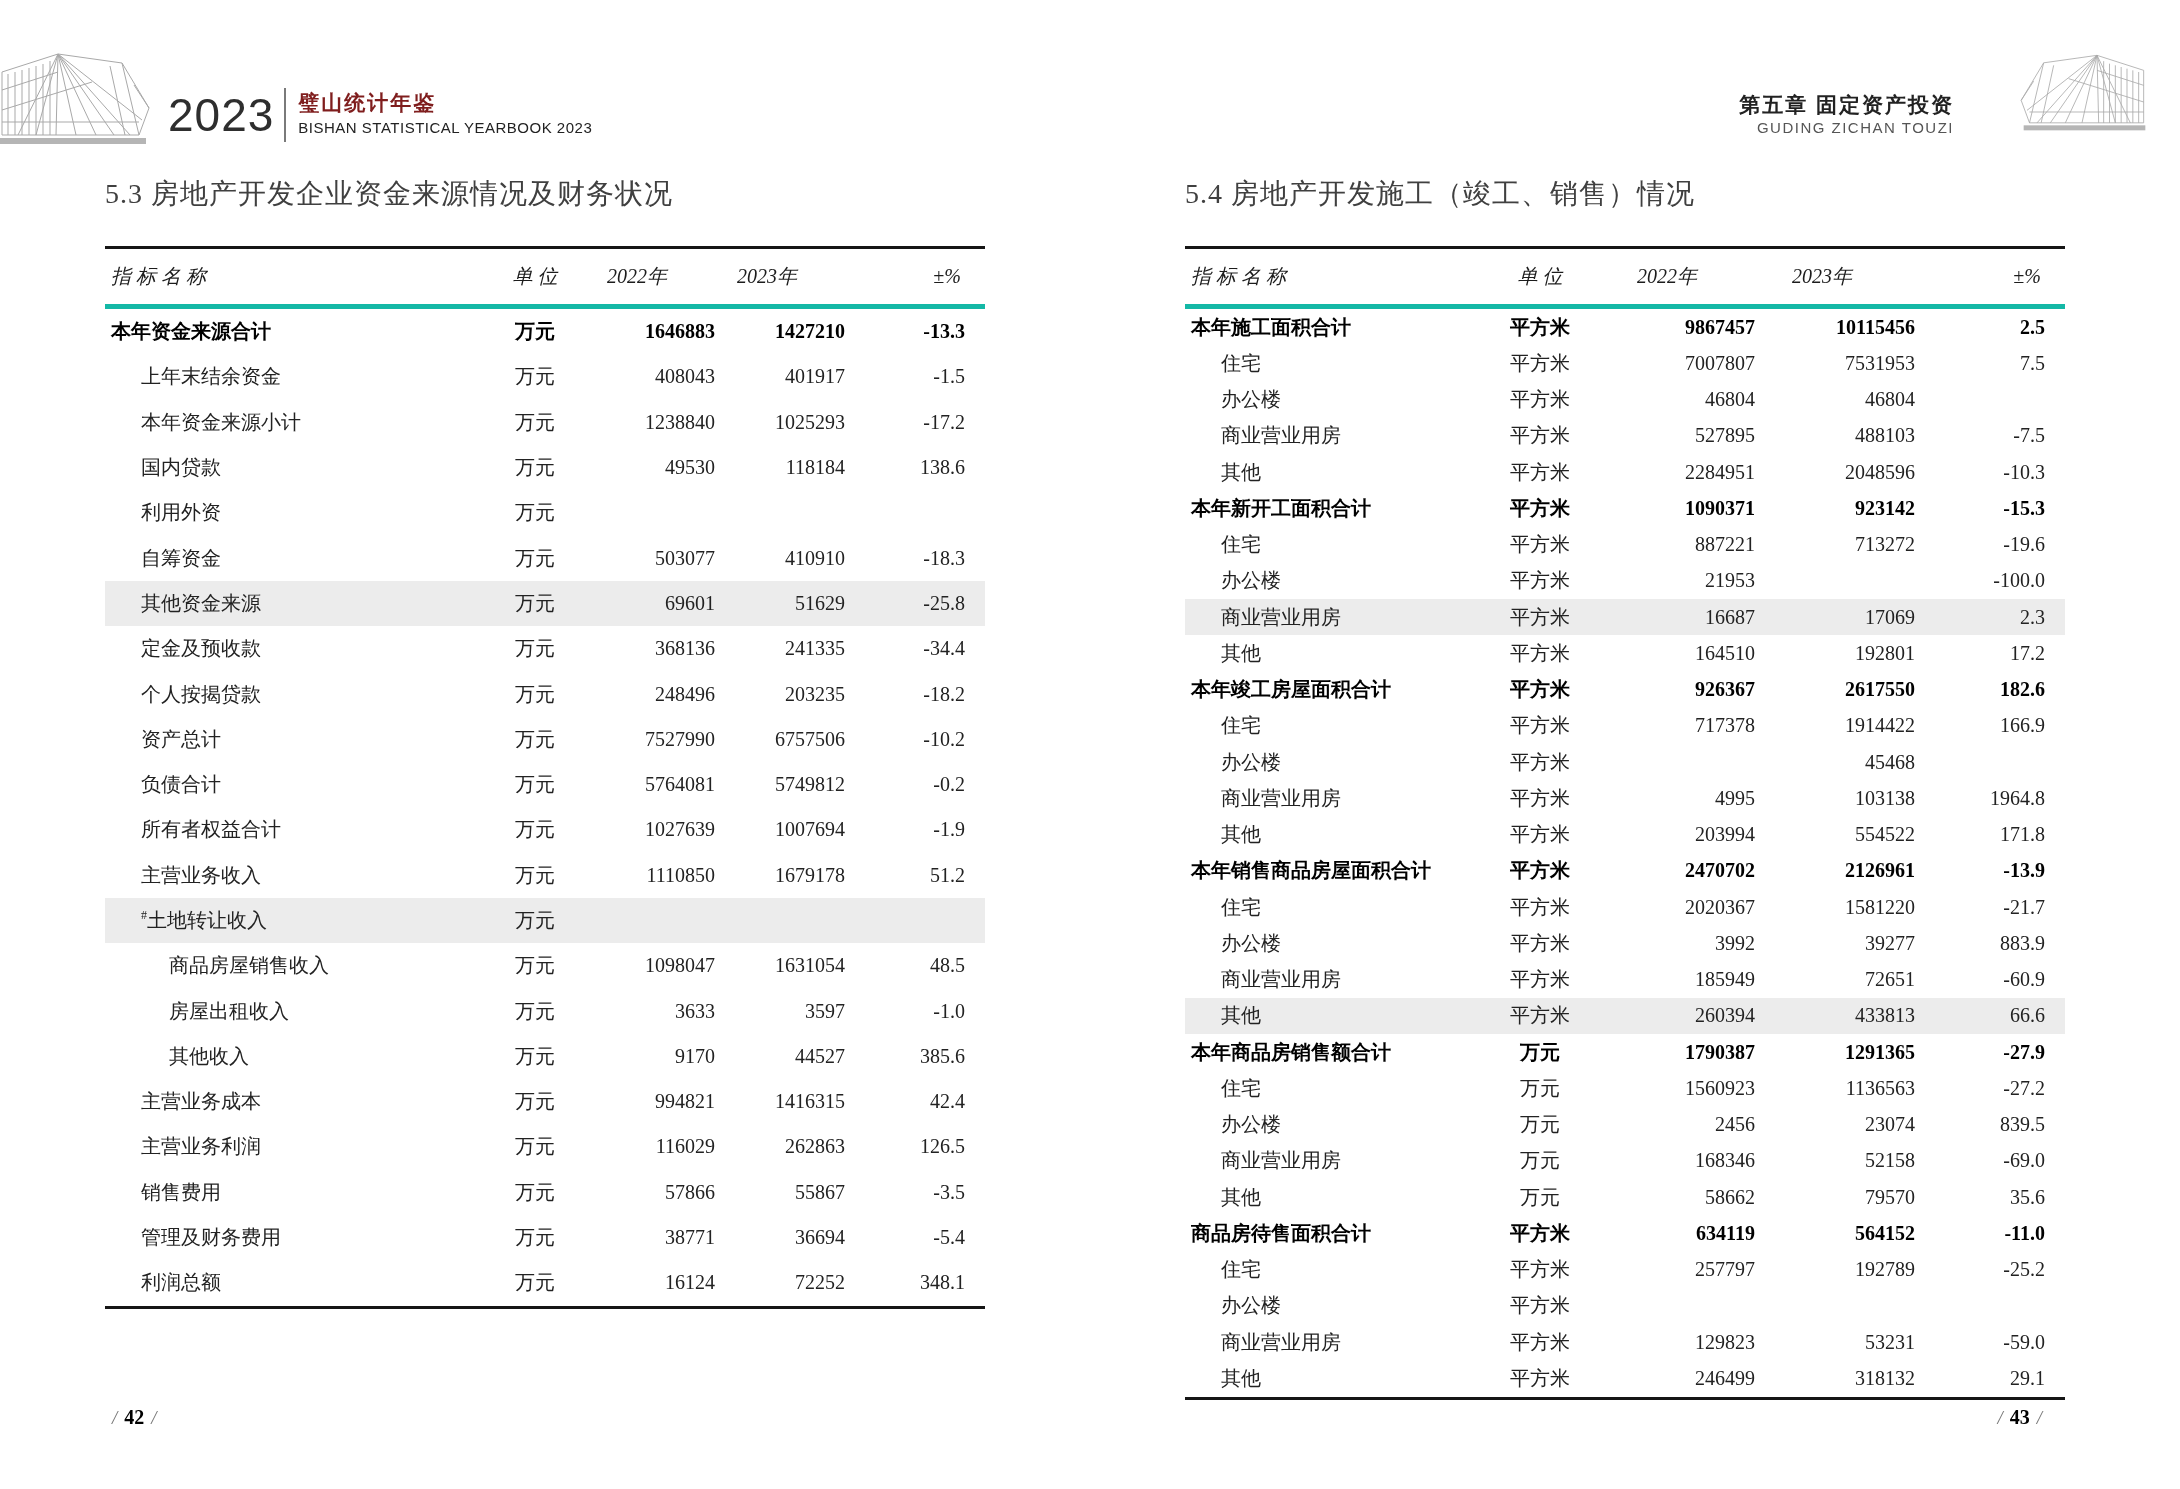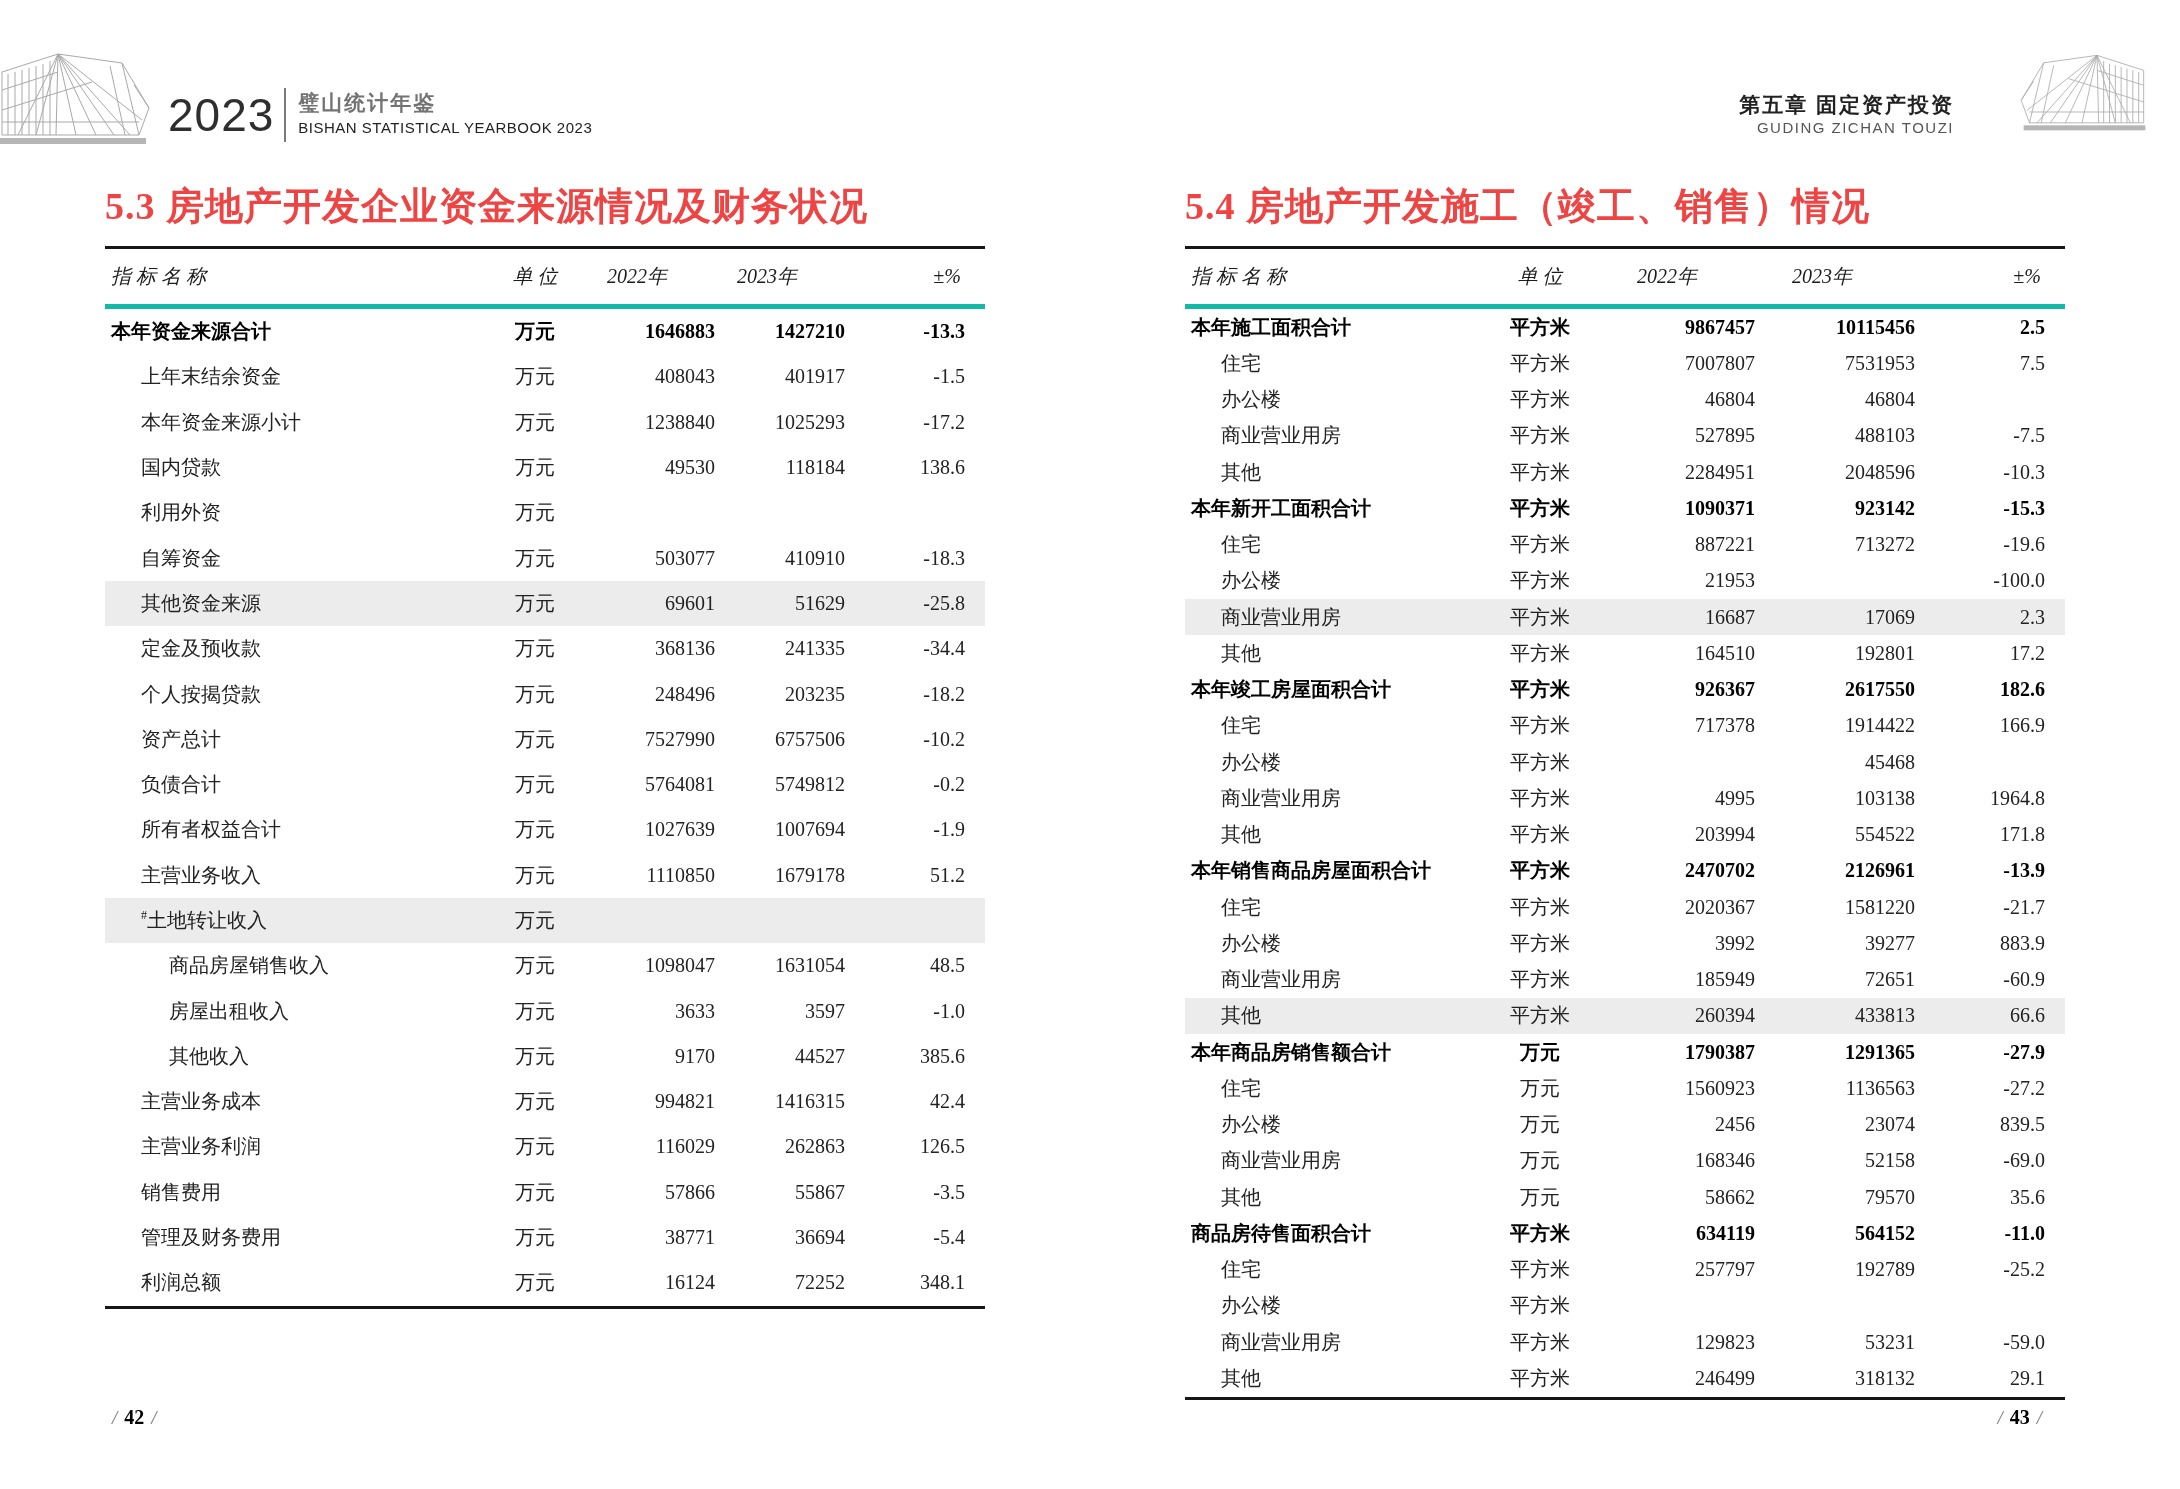--- a/index.html
+++ b/index.html
@@ -7,32 +7,32 @@
     width:2180px;height:1489px;background:#ffffff;position:relative;overflow:hidden;
     font-family:"Liberation Serif","DejaVu Serif",serif;color:#111;
     -webkit-font-smoothing:antialiased;
   }
   
   .brand{position:absolute;left:0;top:50px;display:flex;align-items:flex-end;}
   .brand-logo{margin-right:16px;}
   .brand-textwrap{display:flex;align-items:center;margin-bottom:4px;font-family:"Liberation Sans","DejaVu Sans",sans-serif;}
   .brand-year{font-size:46px;line-height:46px;color:#2e2e2e;letter-spacing:1px;}
   .brand-divider{width:2px;height:54px;background:#7a7a7a;margin:0 12px 0 10px;}
-  .brand-cn{font-size:21px;font-weight:bold;color:#737373;letter-spacing:2px;line-height:26px;}
+  .brand-cn{font-size:21px;font-weight:bold;color:#7f1d1d;letter-spacing:2px;line-height:26px;}
   .brand-en{font-size:15px;color:#222;letter-spacing:0.5px;line-height:24px;}
   .chapter{position:absolute;right:226px;top:92px;text-align:right;font-family:"Liberation Sans","DejaVu Sans",sans-serif;}
   .chapter-cn{font-size:21px;font-weight:bold;color:#222;letter-spacing:2px;line-height:26px;}
   .chapter-en{font-size:15px;color:#555;letter-spacing:1.5px;line-height:20px;}
   .logo-right{position:absolute;right:22px;top:52px;transform:scaleX(-1);}
 
   
   .page{position:absolute;top:0;width:880px;height:1489px;}
   #left-page{left:105px;}
   #right-page{left:1185px;}
-  .page-title{position:absolute;top:156px;left:0;font-size:38px;font-weight:bold;color:#ef4444;letter-spacing:1px;white-space:nowrap;}
+  .page-title{position:absolute;top:156px;left:0;font-size:28px;font-weight:normal;color:#404040;letter-spacing:1px;white-space:nowrap;}
 
   .ytable{position:absolute;top:246px;left:0;width:880px;border-top:3px solid #161616;}
   .thead{display:grid;height:55px;align-items:center;border-bottom:5px solid #14b8a6;font-size:20px;color:#1c1c1c;font-style:italic;}
   .tbody{}
   .trow{display:grid;align-items:center;font-size:20px;color:#222;}
   #left-page .thead, #left-page .trow{grid-template-columns:380px 100px 130px 130px 140px;}
   #right-page .thead, #right-page .trow{grid-template-columns:290px 130px 150px 160px 150px;}
   #left-page .trow{height:45.3px;}
   #right-page .trow{height:36.25px;}
   .ytable .tbody{border-bottom:3px solid #161616;}

